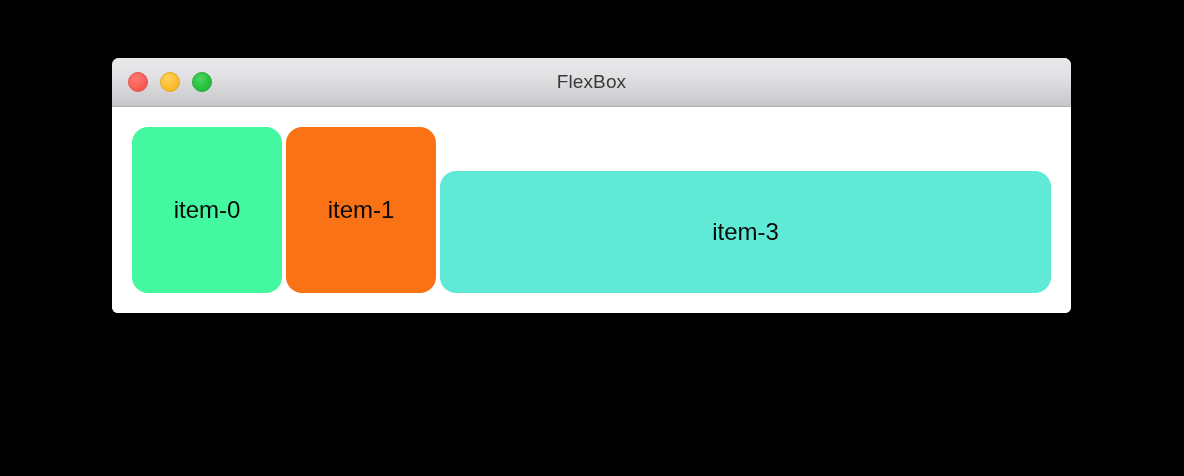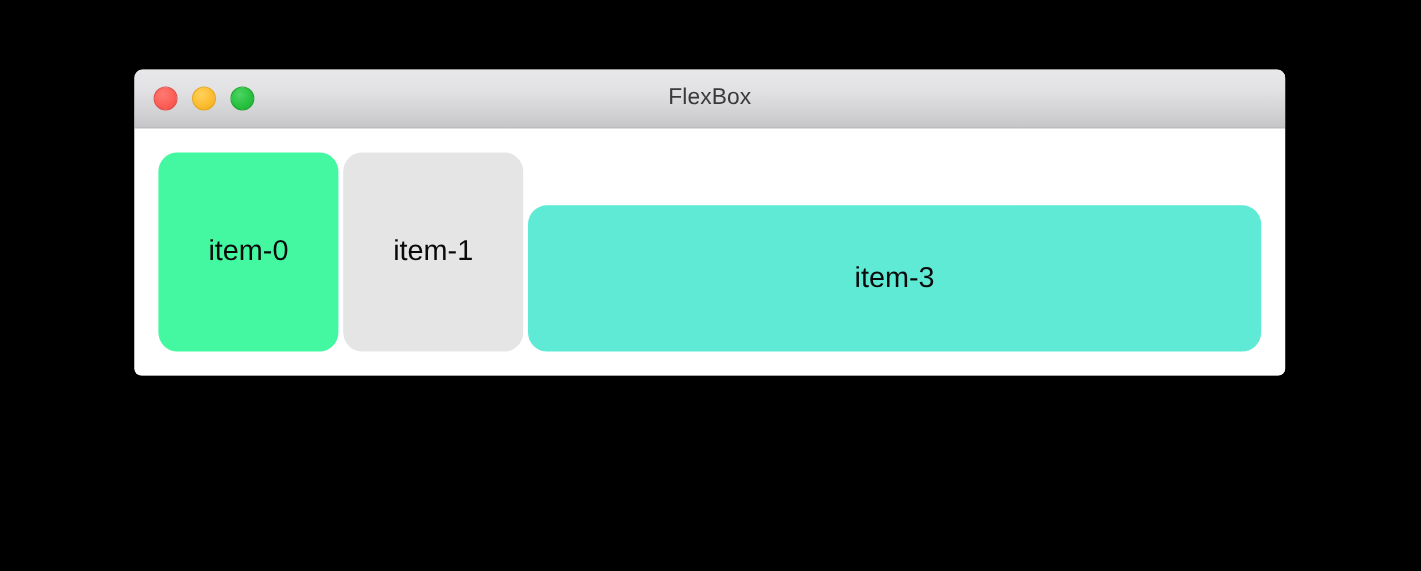--- a/index.html
+++ b/index.html
@@ -125,21 +125,21 @@
 
     <div id="window-title">FlexBox</div>
   </div>
 
   <div id="flex-container" style="padding: 20px;">
 
     <div class="flex-item" style="background-color: rgb(67, 248, 160); flex: 0 0 150px;">
       <span class="item-label">item-0</span>
     </div>
 
-    <div class="flex-item" style="background-color: #e5e5e5; flex: 0 0 150px;">
+    <div class="flex-item" style="background-color: #f97316; flex: 0 0 150px;">
       <span class="item-label">item-1</span>
     </div>
 
 
     <div class="flex-item grow" style="background-color: #5eead4; flex: 1 1 auto; margin-top: 44px;">
       <span class="item-label">item-3</span>
     </div>
 
   </div>
 </div>

